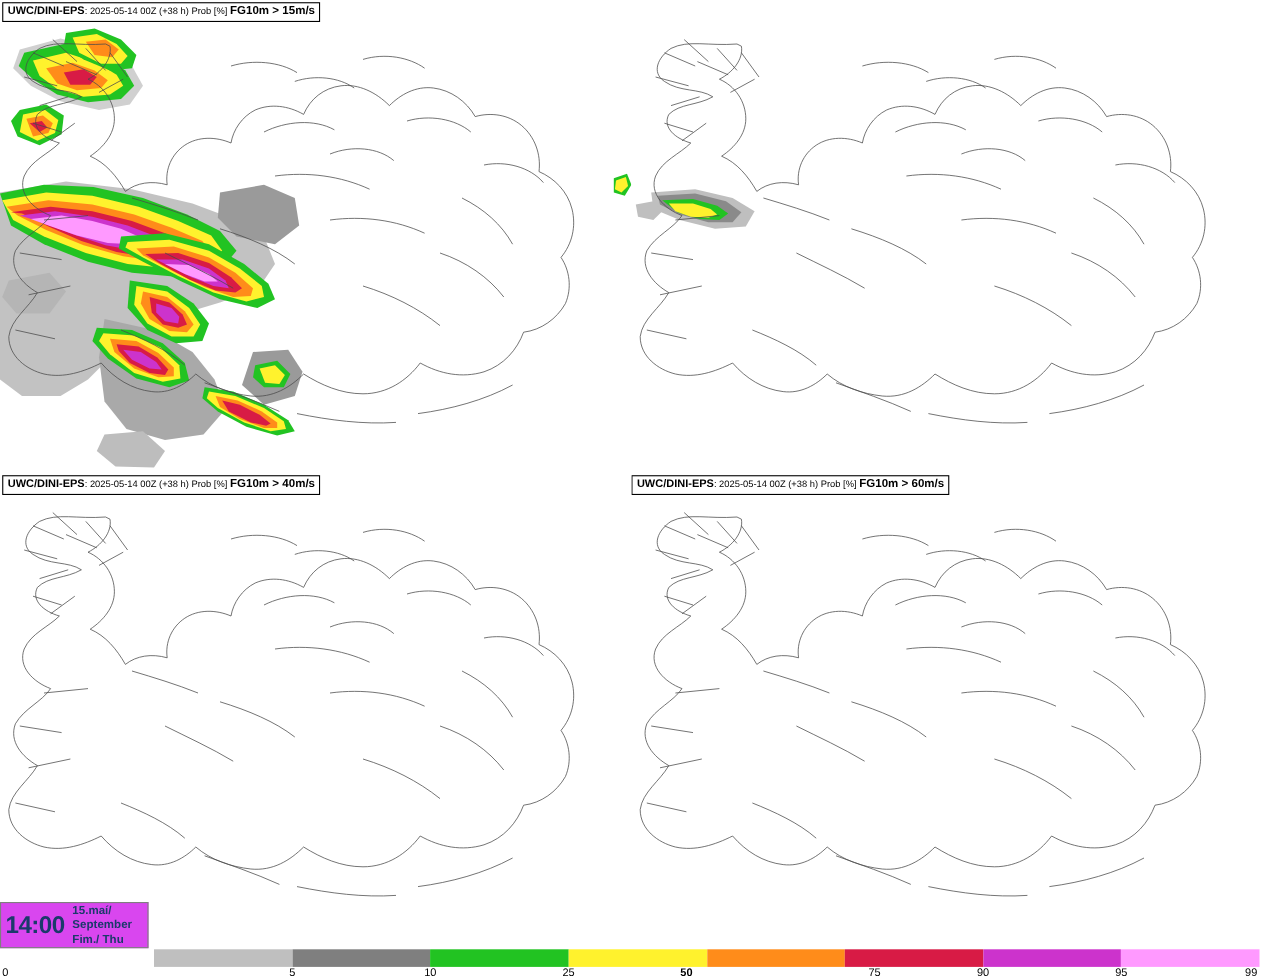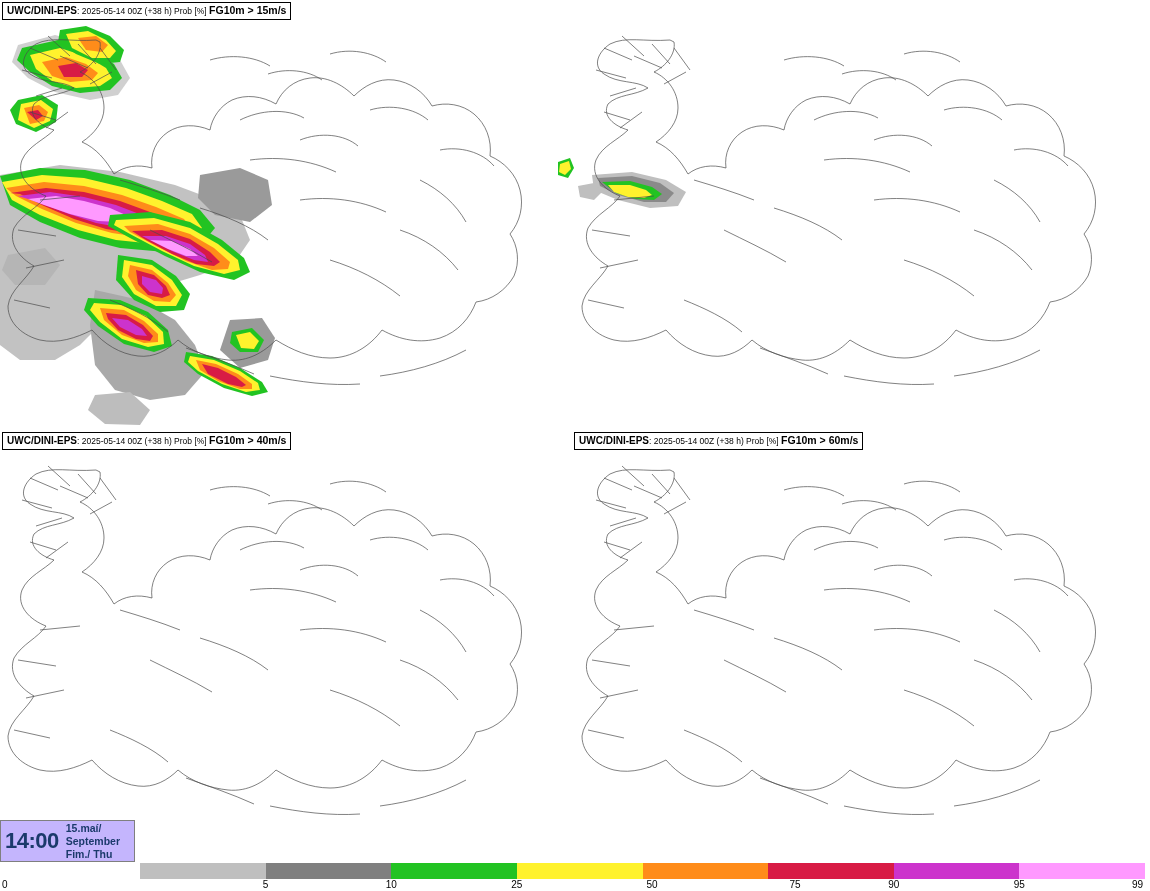--- a/index.html
+++ b/index.html
@@ -58,21 +58,21 @@
     top: 820px;
     width: 1150px;
     height: 71px;
   }
   .time-box {
     position: absolute;
     left: 0px;
     top: 0px;
     width: 135px;
     height: 42px;
-    background: #c4b5fd;
+    background: #d946ef;
     border: 1px solid #7f7f7f;
     box-sizing: border-box;
     display: flex;
     align-items: center;
     padding-left: 4px;
   }
   .time-big {
     font-size: 22px;
     font-weight: bold;
     color: #1b3a6b;
@@ -276,19 +276,19 @@
       <div class="sw" style="background: rgb(255, 140, 26); flex: 1 1 0px;"></div>
       <div class="sw" style="background: rgb(216, 27, 69); flex: 1 1 0px;"></div>
       <div class="sw" style="background: rgb(204, 51, 204); flex: 1 1 0px;"></div>
       <div class="sw" style="background: rgb(255, 153, 255); flex: 1 1 0px;"></div>
     </div>
   <div class="legend-ticks" id="legend-ticks">
       <span class="first" style="left: 2px;">0</span>
       <span style="left: 265.625px;">5</span>
       <span style="left: 391.25px; text-align: center;">10</span>
       <span style="left: 516.875px;">25</span>
-      <span style="left: 652px;">50</span>
+      <span style="left: 624px; font-weight: bold;">50</span>
       <span style="left: 795px;">75</span>
       <span style="left: 893.75px;">90</span>
       <span style="left: 1019.38px;">95</span>
       <span class="last" style="left: 1143px;">99</span>
     </div>
 </div>
 
 </body></html>

